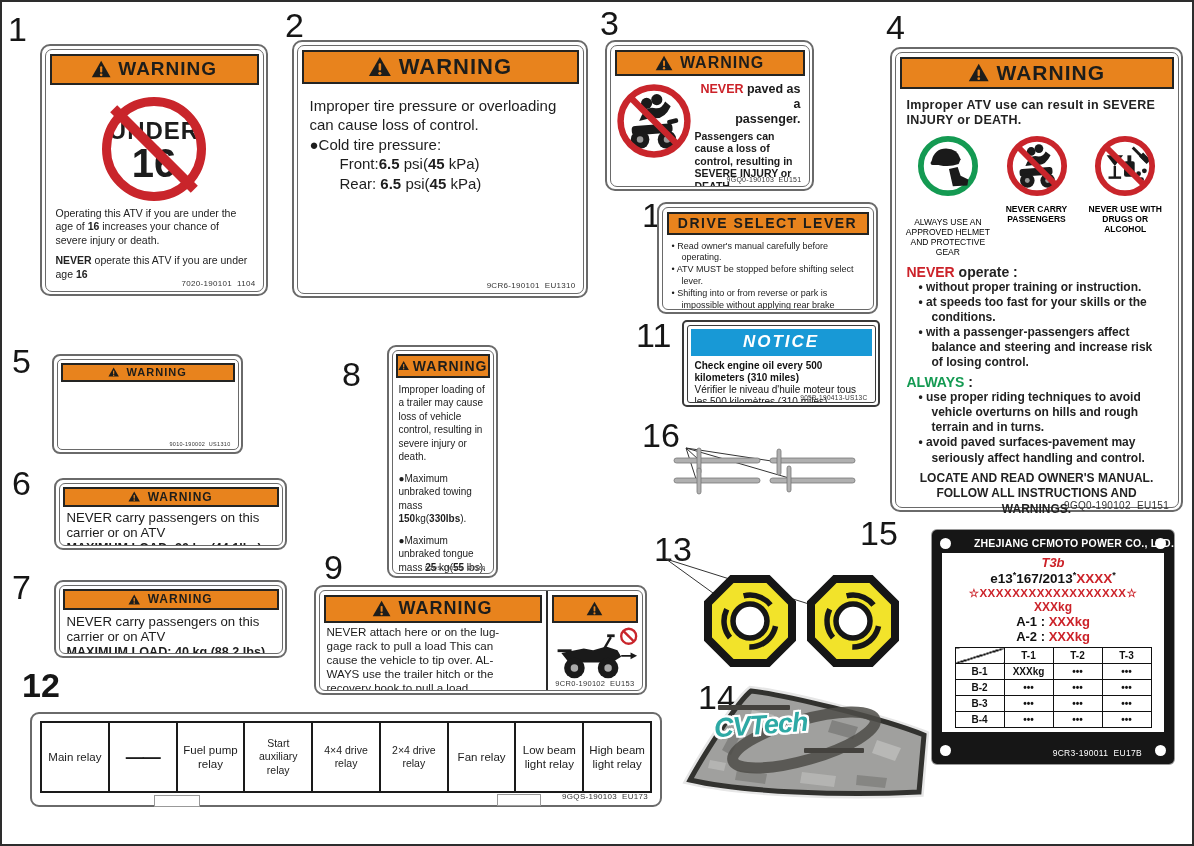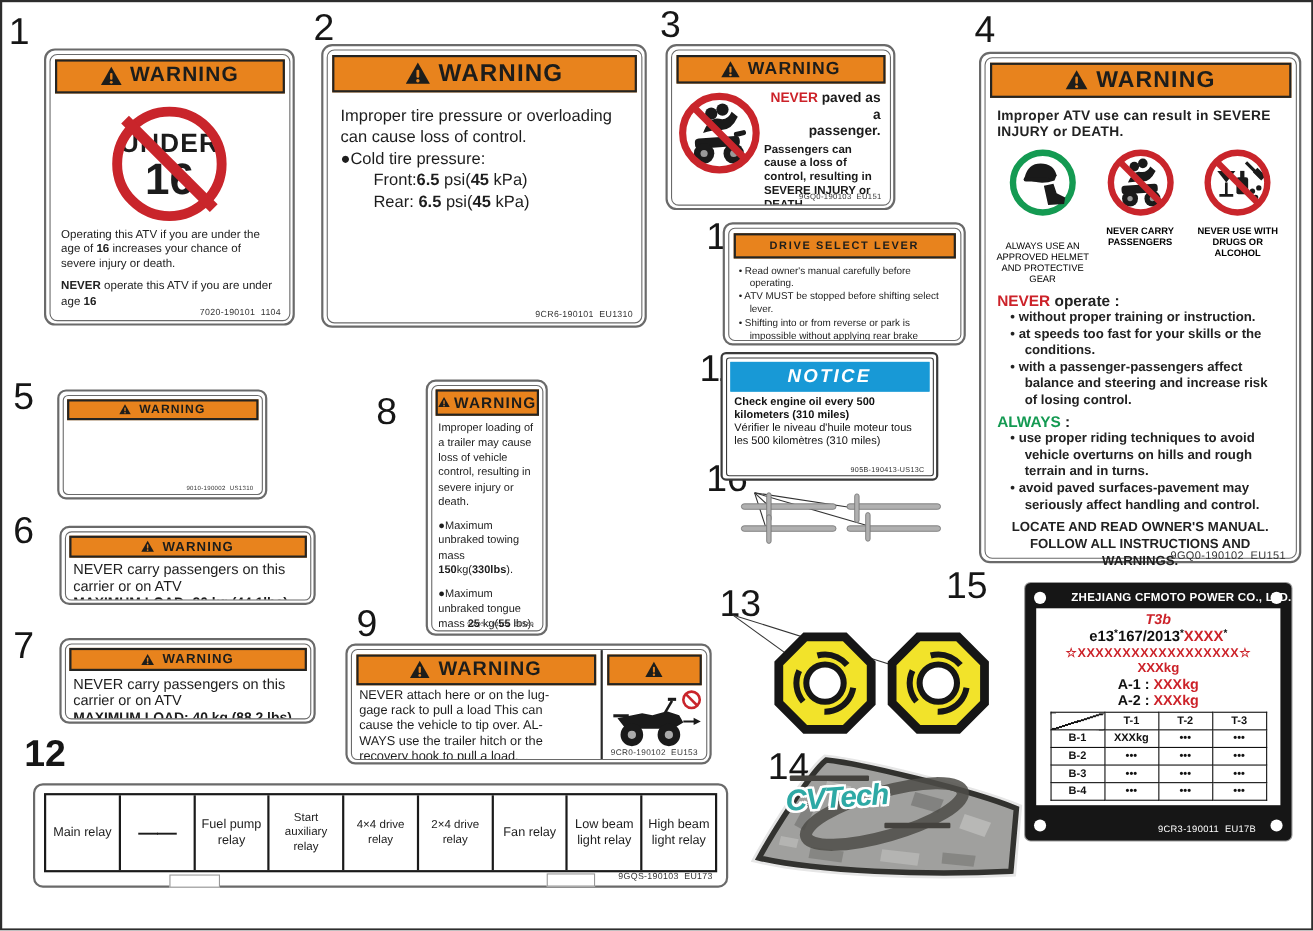--- a/index.html
+++ b/index.html
@@ -334,32 +334,32 @@
           <line x1="74" y1="33" x2="88" y2="33" stroke="#1a1a1a" stroke-width="2"></line>
           <polygon points="91,33 84,29.5 84,36.5" fill="#1a1a1a"></polygon>
         </svg>
       </div>
       <div class="code" style="font-size:7.5px;bottom:2px">9CR0-190102  EU153</div>
     </div>
   </div>
 
   <div class="lbl" style="left:655px;top:200px;width:221px;height:112px;border-radius:9px">
     <div class="inner" style="border-radius:6px">
-      <div class="whead" style="height:19px;font-size:10px;margin:4px;letter-spacing:1.5px">
+      <div class="whead" style="height:19px;font-size:14px;margin:4px;letter-spacing:1.5px">
         <span>DRIVE SELECT LEVER</span>
       </div>
       <div style="padding:2px 9px;font-size:9px;line-height:1.32;color:#1c1c1c">
         <div class="bul" style="padding-left:10px;text-indent:-10px">• Read owner's manual carefully before operating.</div>
         <div class="bul" style="padding-left:10px;text-indent:-10px">• ATV MUST be stopped before shifting select lever.</div>
         <div class="bul" style="padding-left:10px;text-indent:-10px">• Shifting into or from reverse or park is impossible without applying rear brake</div>
       </div>
     </div>
   </div>
 
-  <div class="lbl" style="left:653px;top:318px;width:198px;height:117px;border-radius:5px;border-color:#3a3a3a">
+  <div class="lbl" style="left:680px;top:318px;width:198px;height:87px;border-radius:5px;border-color:#3a3a3a">
     <div class="inner" style="border-radius:3px;border-color:#3a3a3a">
       <div class="whead" style="height:23px;margin:3px;background:#1899D6;border-color:#1899D6;color:#fff;font-style:italic;font-size:17px;letter-spacing:2px">
         <span>NOTICE</span>
       </div>
       <div style="padding:1px 7px 0;font-size:10px;line-height:1.22;color:#111">
         <div style="font-weight:bold">Check engine oil every 500 kilometers (310 miles)</div>
         <div>Vérifier le niveau d'huile moteur tous les 500 kilomètres (310 miles)</div>
       </div>
       <div class="code" style="font-size:6.5px;bottom:1px">905B-190413-US13C</div>
     </div>

